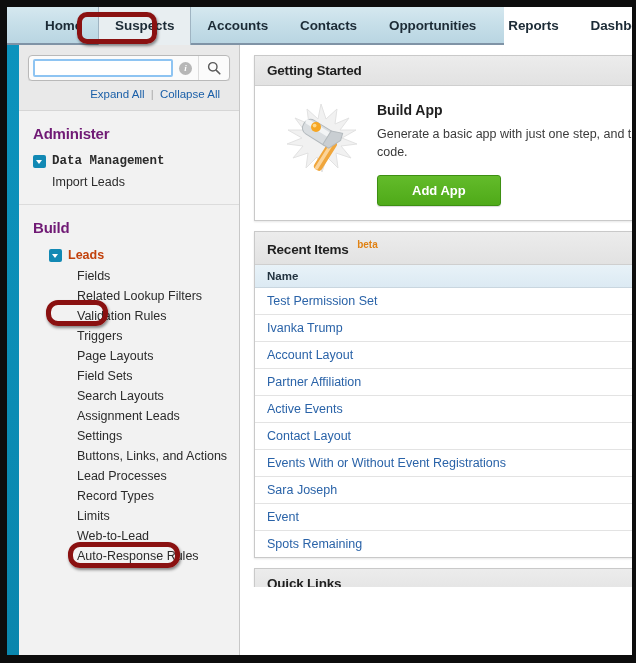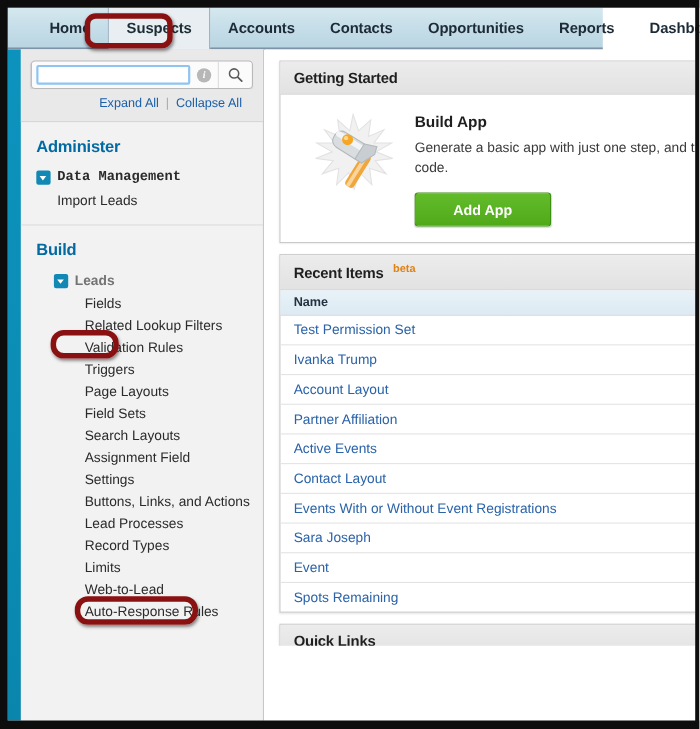--- a/index.html
+++ b/index.html
@@ -22,21 +22,21 @@
   
   .frame-top    { position:absolute; left:0; top:0; width:636px; height:7px; background:#0d0d0d; z-index:60; }
   .frame-left   { position:absolute; left:0; top:0; width:7px; height:663px; background:#0d0d0d; z-index:60; }
   .frame-bottom { position:absolute; left:0; bottom:0; width:636px; height:8px; background:#0d0d0d; z-index:60; }
   .frame-right  { position:absolute; right:0; top:0; width:4px; height:663px; background:#0d0d0d; z-index:60; }
 
   
   .tabbar {
     position: absolute;
     left: 7px; top: 7px;
-    width: 541px; height: 38px;
+    width: 497px; height: 38px;
     background: linear-gradient(to bottom, #d5e8ef 0%, #c7dfe9 45%, #b9d5e2 100%);
     border-bottom: 2px solid #7f93a6;
   }
   .tabs {
     position: absolute;
     left: 22px; top: 0;
     height: 38px;
     display: flex;
     align-items: center;
     white-space: nowrap;
@@ -143,21 +143,21 @@
   }
   .expand-row a { color: #1a5fa8; text-decoration: none; cursor: pointer; }
   .expand-sep { color: #aaa; padding: 0 3px; }
 
   .nav-body { padding: 0; }
   .nav-section { padding: 10px 0 12px 0; border-bottom: 1px solid #dcdcdc; }
   .nav-section.last { border-bottom: none; }
   .nav-heading {
     font-size: 15px;
     font-weight: bold;
-    color: #0369a1;
+    color: #701a75;
     padding: 4px 0 8px 14px;
     letter-spacing: -0.2px;
   }
   .nav-node {
     display: flex;
     align-items: center;
     font-size: 12.5px;
     line-height: 20px;
     padding: 1px 0 1px 0;
   }
@@ -172,21 +172,21 @@
   }
   .nav-node .twisty::after {
     content: "";
     position: absolute;
     left: 3px; top: 5px;
     border-left: 3.5px solid transparent;
     border-right: 3.5px solid transparent;
     border-top: 4px solid #ffffff;
   }
   .nav-l1 { padding-left: 14px; font-weight: bold; color: #2b2b2b; font-family: Liberation Mono, monospace; }
-  .nav-l2 { padding-left: 30px; font-weight: bold; color: #737373; }
+  .nav-l2 { padding-left: 30px; font-weight: bold; color: #c2410c; }
   .nav-leaf {
     font-size: 12.5px;
     line-height: 20px;
     color: #2b2b2b;
     cursor: pointer;
   }
   .leaf-i1 { padding-left: 33px; }
   .leaf-i3 { padding-left: 58px; }
 
   
@@ -348,21 +348,21 @@
           <span>Leads</span>
         </div>
 
         <div class="nav-leaf leaf-i3">Fields</div>
         <div class="nav-leaf leaf-i3">Related Lookup Filters</div>
         <div class="nav-leaf leaf-i3">Validation Rules</div>
         <div class="nav-leaf leaf-i3">Triggers</div>
         <div class="nav-leaf leaf-i3">Page Layouts</div>
         <div class="nav-leaf leaf-i3">Field Sets</div>
         <div class="nav-leaf leaf-i3">Search Layouts</div>
-        <div class="nav-leaf leaf-i3">Assignment Field</div>
+        <div class="nav-leaf leaf-i3">Assignment Leads</div>
         <div class="nav-leaf leaf-i3">Settings</div>
         <div class="nav-leaf leaf-i3">Buttons, Links, and Actions</div>
         <div class="nav-leaf leaf-i3">Lead Processes</div>
         <div class="nav-leaf leaf-i3">Record Types</div>
         <div class="nav-leaf leaf-i3">Limits</div>
         <div class="nav-leaf leaf-i3">Web-to-Lead</div>
         <div class="nav-leaf leaf-i3">Auto-Response Rules</div>
       </div>
     </div>
   </div>

